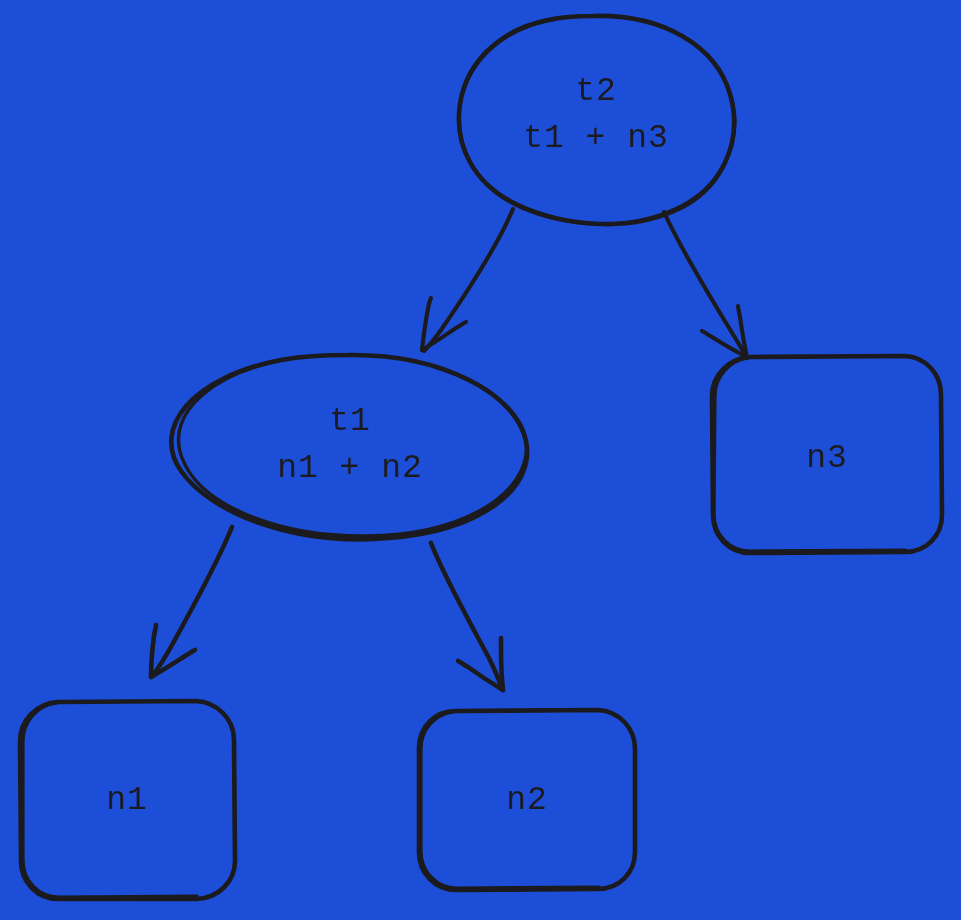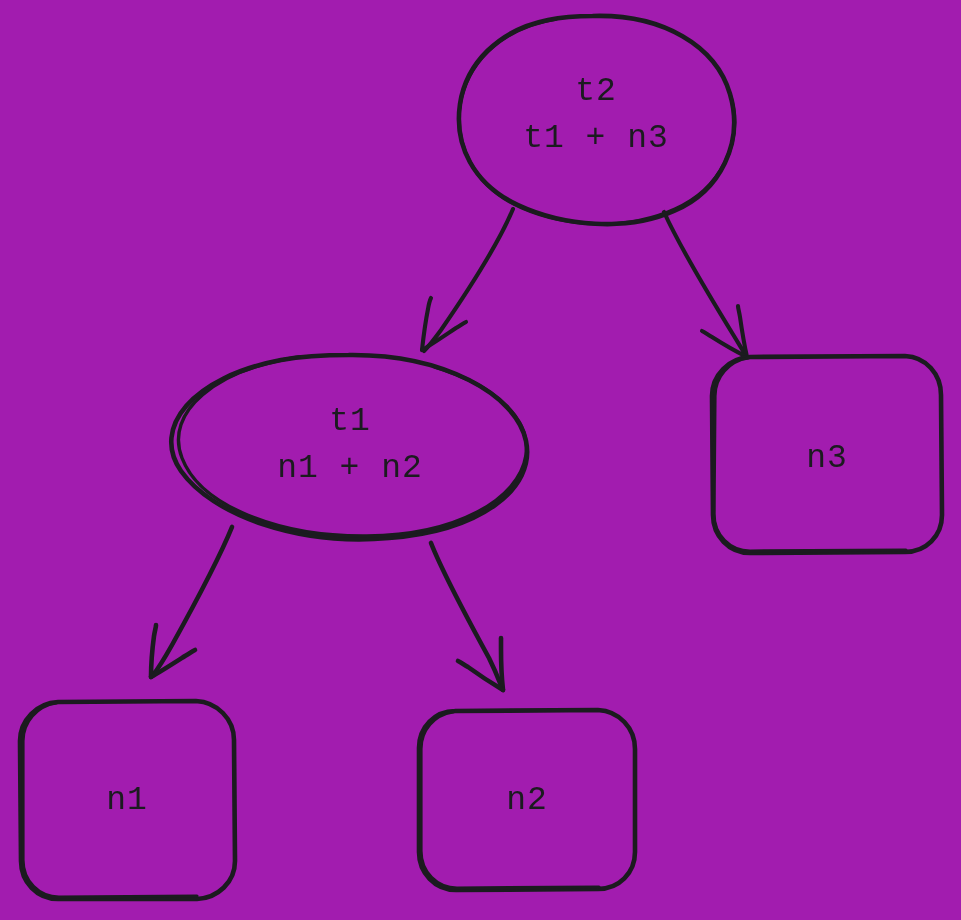--- a/index.html
+++ b/index.html
@@ -10,21 +10,21 @@
   body {
     width: 961px;
     height: 920px;
     overflow: hidden;
     font-family: "Liberation Mono", "DejaVu Sans Mono", monospace;
   }
   #canvas-root {
     position: relative;
     width: 961px;
     height: 920px;
-    background: #a21caf;
+    background: #1d4ed8;
   }
   svg.diagram {
     position: absolute;
     top: 0;
     left: 0;
     width: 961px;
     height: 920px;
     display: block;
   }
   .shape-stroke {

